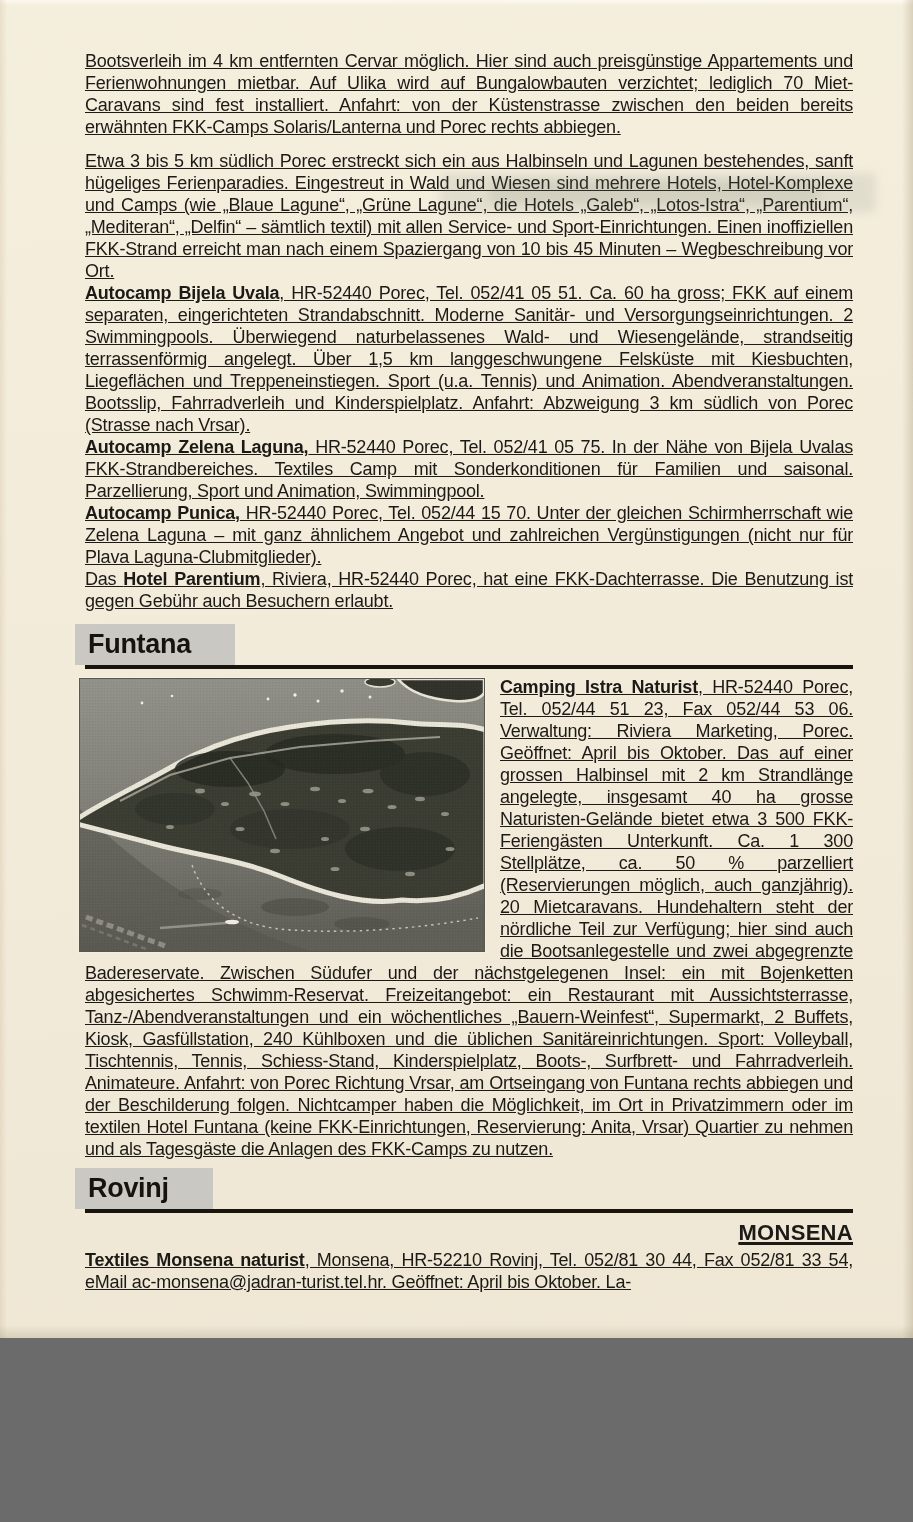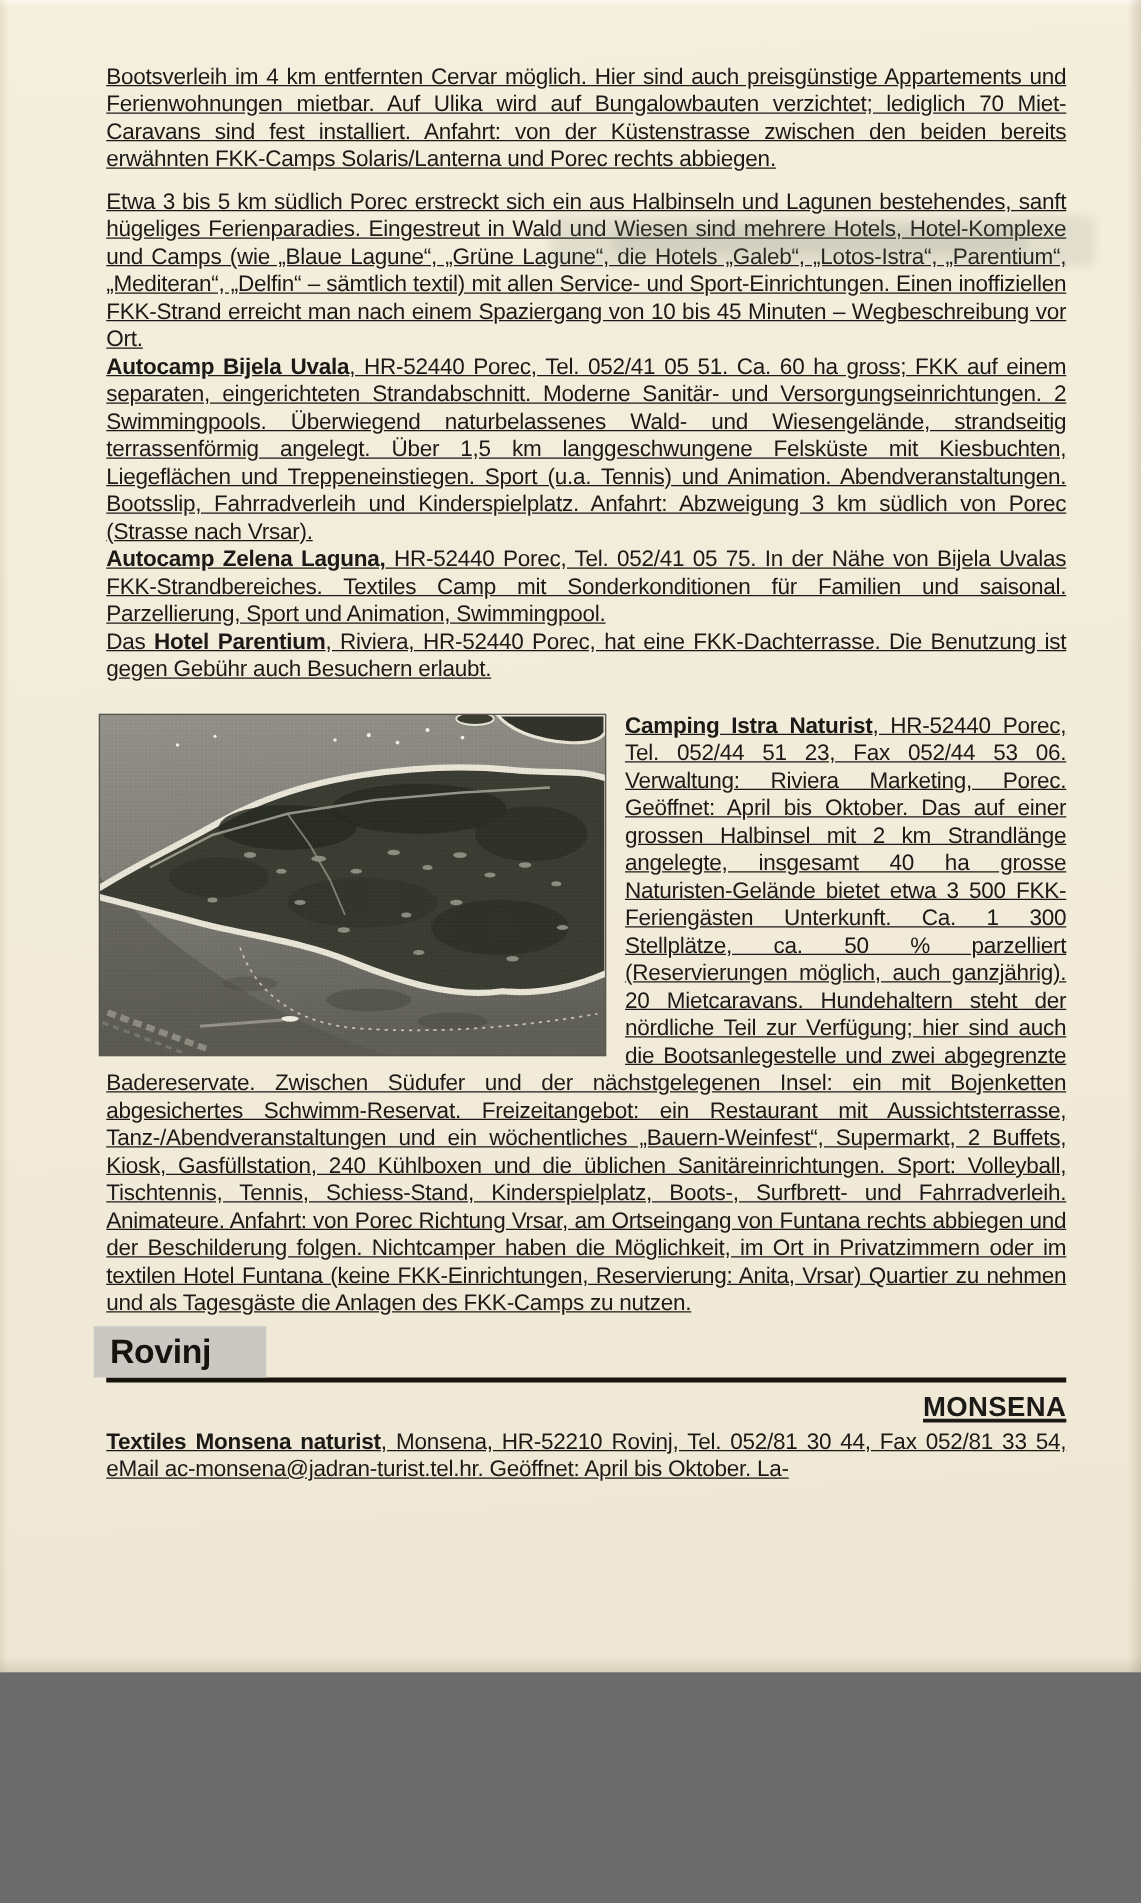--- a/index.html
+++ b/index.html
@@ -47,21 +47,21 @@
     display:inline-block;
     margin-left:-10px;
     background:#c9c8c3;
     padding:5px 44px 5px 13px;
     font-size:27px; line-height:31px; font-weight:bold; letter-spacing:-0.3px;
     color:#16130e;
   }
   .after-rule { margin-top:5px; }
 
   
-  .media-flow { margin-top:23px; }
+  .media-flow { margin-top:7px; }
   .photo-frame {
     float:left;
     width:404px; height:272px;
     margin:2px 15px 6px -6px;
     border:1px solid rgba(60,56,44,.55);
     box-shadow:0 0 0 1px rgba(255,255,250,.25);
     background:#7d7d75;
   }
   .photo-frame svg { display:block; width:100%; height:100%; }
   .media-flow::after { content:""; display:block; clear:both; }
@@ -95,24 +95,28 @@
       <i class="b1"></i>
       <i class="b2"></i>
     </span>
 
   <p class="body-text"><span>Bootsverleih im 4 km entfernten Cervar möglich. Hier sind auch preisgünstige Appartements und Ferienwohnungen mietbar. Auf Ulika wird auf Bungalowbauten verzichtet; lediglich 70 Miet-Caravans sind fest installiert. Anfahrt: von der Küstenstrasse zwischen den beiden bereits erwähnten FKK-Camps Solaris/Lanterna und Porec rechts abbiegen.</span></p>
 
   <div class="section">
     <p class="body-text after-rule"><span>Etwa 3 bis 5 km südlich Porec erstreckt sich ein aus Halbinseln und Lagunen bestehendes, sanft hügeliges Ferienparadies. Eingestreut in Wald und Wiesen sind mehrere Hotels, Hotel-Komplexe und Camps (wie „Blaue Lagune“, „Grüne Lagune“, die Hotels „Galeb“, „Lotos-Istra“, „Parentium“, „Mediteran“, „Delfin“ – sämtlich textil) mit allen Service- und Sport-Einrichtungen. Einen inoffiziellen FKK-Strand erreicht man nach einem Spaziergang von 10 bis 45 Minuten – Wegbeschreibung vor Ort.</span></p>
     <p class="body-text"><b>Autocamp Bijela Uvala</b><span>, HR-52440 Porec, Tel. 052/41 05 51. Ca. 60 ha gross; FKK auf einem separaten, eingerichteten Strandabschnitt. Moderne Sanitär- und Versorgungseinrichtungen. 2 Swimmingpools. Überwiegend naturbelassenes Wald- und Wiesengelände, strandseitig terrassenförmig angelegt. Über 1,5 km langgeschwungene Felsküste mit Kiesbuchten, Liegeflächen und Treppeneinstiegen. Sport (u.a. Tennis) und Animation. Abendveranstaltungen. Bootsslip, Fahrradverleih und Kinderspielplatz. Anfahrt: Abzweigung 3 km südlich von Porec (Strasse nach Vrsar).</span></p>
     <p class="body-text"><b>Autocamp Zelena Laguna,</b><span> HR-52440 Porec, Tel. 052/41 05 75. In der Nähe von Bijela Uvalas FKK-Strandbereiches. Textiles Camp mit Sonderkonditionen für Familien und saisonal. Parzellierung, Sport und Animation, Swimmingpool.</span></p>
+    <p class="body-text"><b>Autocamp Punica,</b><span> HR-52440 Porec, Tel. 052/44 15 70. Unter der gleichen Schirmherrschaft wie Zelena Laguna – mit ganz ähnlichem Angebot und zahlreichen Vergünstigungen (nicht nur für Plava Laguna-Clubmitglieder).</span></p>
     <p class="body-text"><span>Das </span><b>Hotel Parentium</b><span>, Riviera, HR-52440 Porec, hat eine FKK-Dachterrasse. Die Benutzung ist gegen Gebühr auch Besuchern erlaubt.</span></p>
   </div>
 
   <div class="section">
+    <div class="heading-bar">
+      <span class="heading-chip">Funtana</span>
+    </div>
 
     <div class="media-flow">
       <div class="photo-frame" title="Schwarzweiss-Luftaufnahme der bewaldeten Halbinsel des Camping Istra Naturist mit heller Uferlinie, Booten und vorgelagerter Insel">
         <svg viewBox="0 0 404 272" preserveAspectRatio="none">
           <defs>
             <linearGradient id="sea" x1="0" y1="0" x2="0.15" y2="1">
               <stop offset="0" stop-color="#92928a"></stop>
               <stop offset="0.5" stop-color="#7e7e76"></stop>
               <stop offset="1" stop-color="#5f5f58"></stop>
             </linearGradient>

